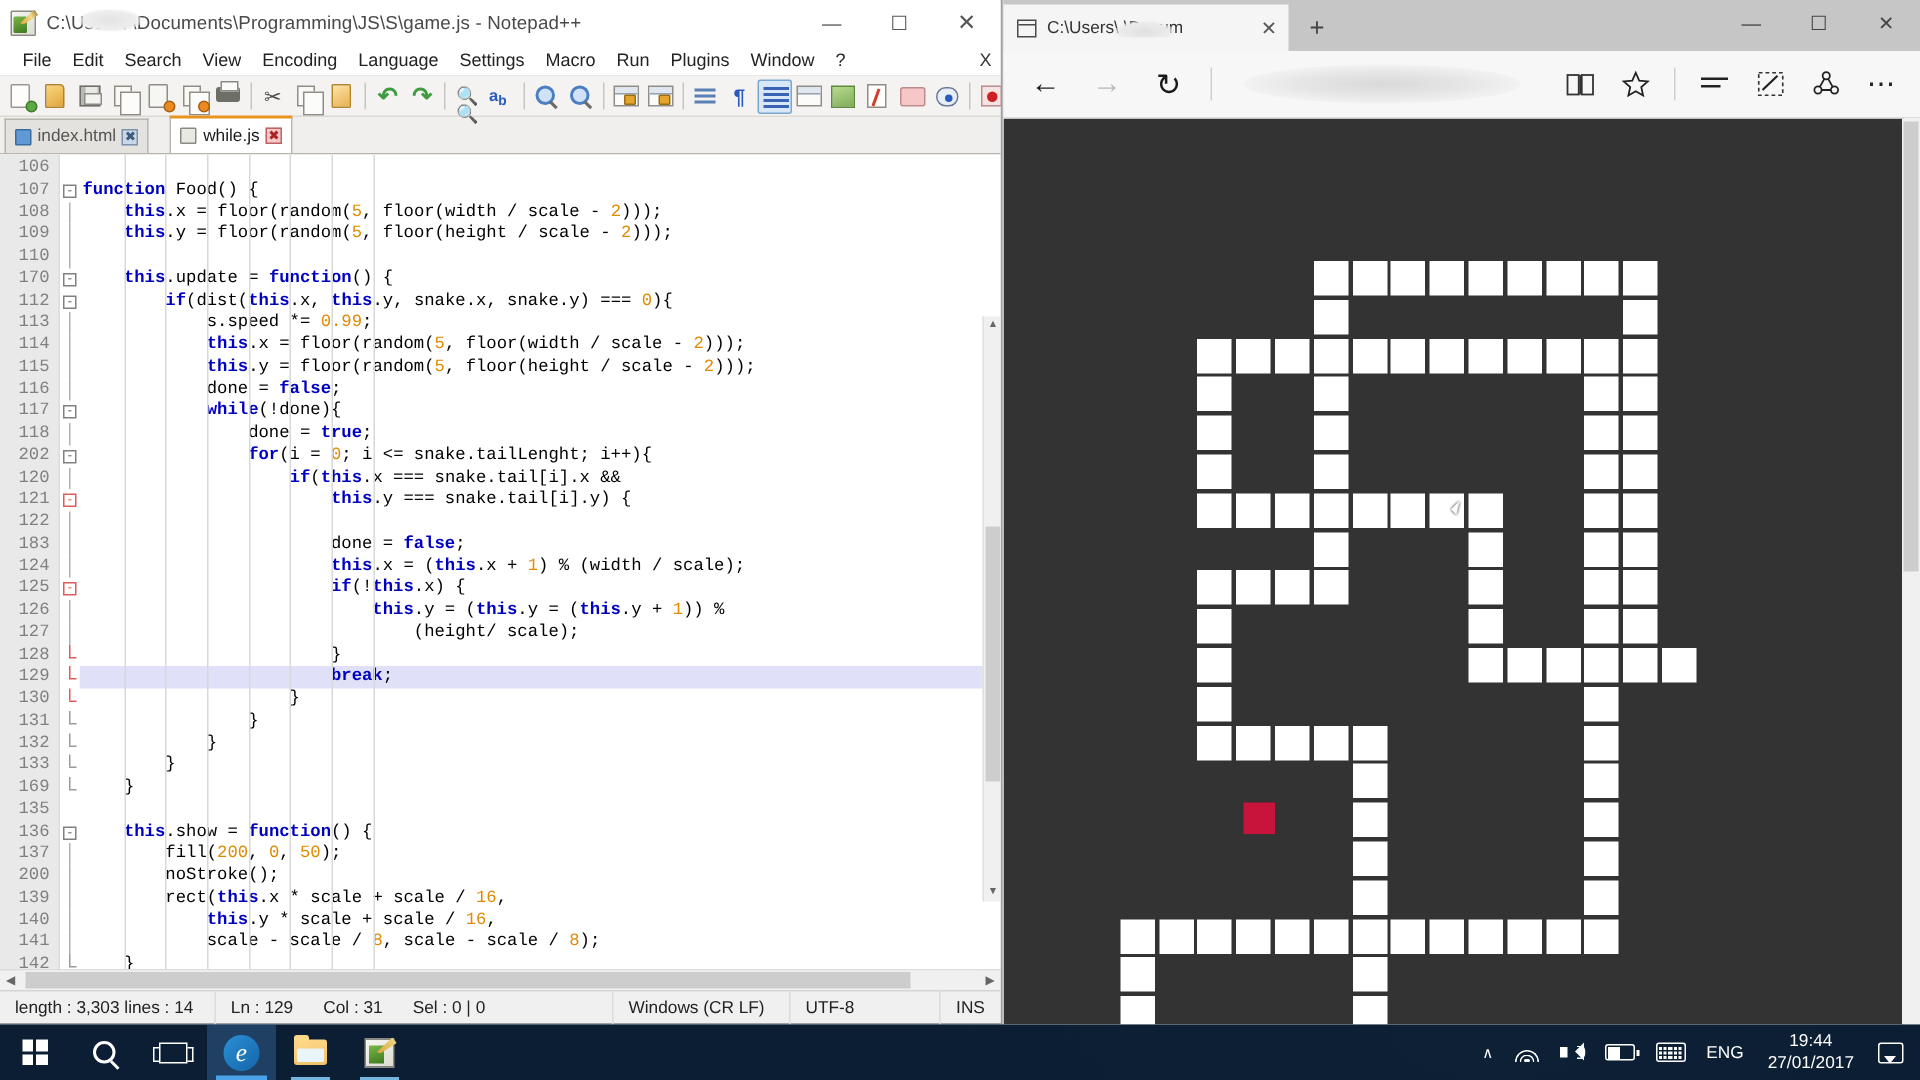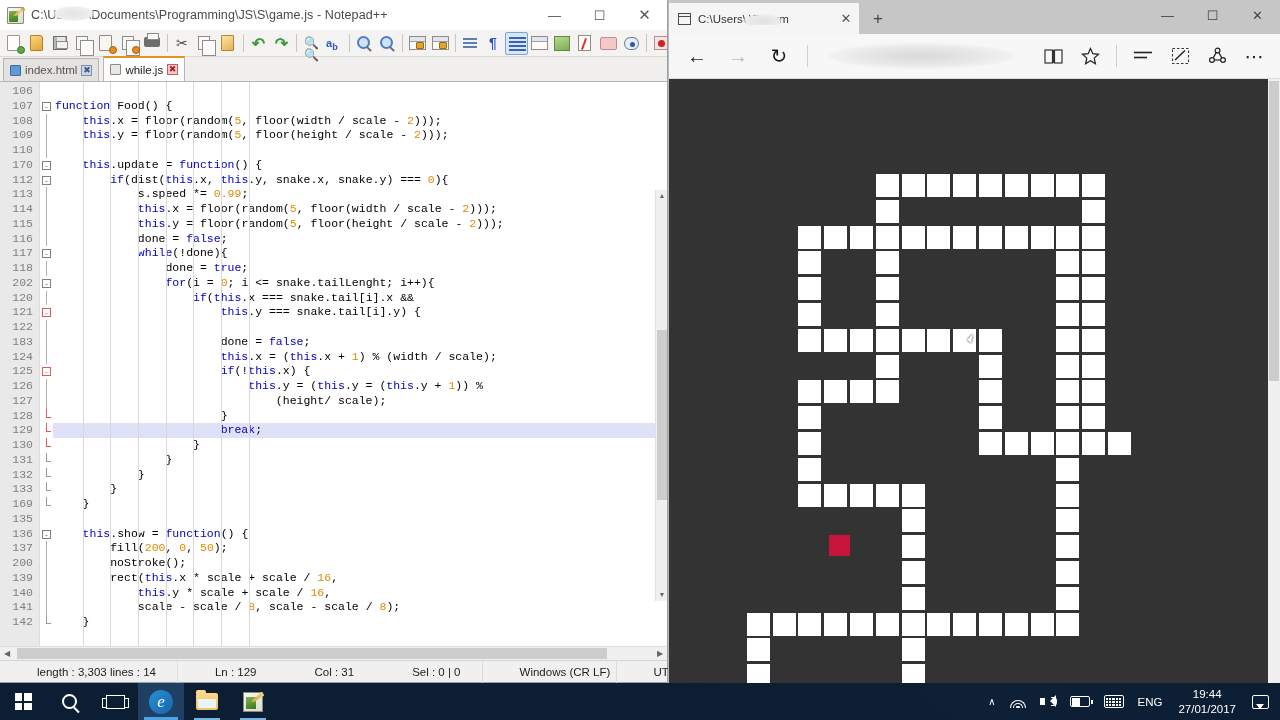--- a/index.html
+++ b/index.html
@@ -119,21 +119,21 @@
   .stopsq::after { content:""; position:absolute; left:3px; top:3px; width:7px; height:7px; background:#8a8a86; }
 
   .npp-tabs {
     height: 25px; background: #f0efed; display: flex; align-items: flex-end;
     padding-left: 3px; flex: none; border-bottom: 1px solid #b9b6b0;
   }
   .npp-tab {
     height: 23px; display: flex; align-items: center; gap: 4px;
     padding: 0 6px; font-size: 11.5px; color: #555;
     background: #e4e2de; border: 1px solid #b9b6b0; border-bottom: none;
-    margin-right: 4px; position: relative;
+    margin-right: 14px; position: relative;
   }
   .npp-tab.active {
     background: #ffffff; color: #1a1a1a; height: 25px;
     border-top: 2px solid #e8931f;
   }
   .tab-ico { width: 11px; height: 11px; background:#5f9ad6; border:1px solid #3a6c9e; border-radius:1px; flex:none; }
   .npp-tab.active .tab-ico { background:#e8e8e4; border-color:#8a8a84; }
   .tab-x { width: 11px; height: 11px; border:1px solid #7d93ad; background:#c9d8e8; color:#3d5a7a;
            font-size: 9px; line-height: 9px; text-align:center; flex:none; }
   .npp-tab.active .tab-x { background:#f4c9c9; border-color:#c06060; color:#aa2222; }
@@ -161,21 +161,21 @@
   .fold-end::after { content:""; position:absolute; left:0; top:8px; width:5px; height:1px; background:#e05a5a; }
   .fold-end.grey { background:#9a9a9a; }
   .fold-end.grey::after { background:#9a9a9a; }
 
   .codearea {
     flex: 1; position: relative; font-family: "Liberation Mono", monospace;
     font-size: 11.5px; color: #000; padding-top: 2px; overflow: hidden; white-space: pre;
   }
   .codeline { height: 14.75px; line-height: 14.75px; padding-left: 2px; }
   .codeline.cur { background: #e0e0f8; }
-  .kw   { color: #0000c0; font-weight: normal; }
+  .kw   { color: #0000c0; font-weight: bold; }
   .num  { color: #e08a00; }
   .ident{ color: #000; }
   .vertguide { position:absolute; top:0; bottom:0; width:1px; background:#d8d8d8; }
 
   .npp-hscroll {
     height: 14px; background: #f0f0f0; border-top: 1px solid #dcdcdc;
     display: flex; align-items: center; flex: none; position: relative;
   }
   .hs-arrow { width: 14px; height: 13px; font-size: 8px; color:#666; text-align:center; line-height:13px; }
   .hs-track { flex: 1; height: 13px; background:#f0f0f0; position: relative; }
@@ -186,23 +186,22 @@
   }
   .vs-thumb { position:absolute; left:1px; top:140px; width:10px; height:170px; background:#cdcdcd; }
   .vs-up, .vs-dn { position:absolute; left:0; width:12px; height:12px; font-size:7px; color:#666; text-align:center; line-height:12px; }
   .vs-up { top:0; } .vs-dn { bottom:0; }
 
   .npp-status {
     height: 22px; background: #f0f0f0; border-top: 1px solid #d4d4d4;
     display: flex; align-items: center; font-size: 11.5px; color: #222; flex: none;
   }
   .st {
-    padding: 0 21px; height: 22px; line-height: 22px; border-right: 1px solid #dcdcdc;
+    padding: 0 10px; height: 22px; line-height: 22px; border-right: 1px solid #dcdcdc;
     white-space: nowrap;
-    margin-left: 16px;
   }
   .st.grow { flex: 1; }
   .st.w1 { width: 118px; }
   .st.w2 { width: 100px; }
   .st.w3 { width: 62px; }
   .st.w4 { width: 40px; text-align:center; }
   .st.nb { border-right: none; text-align: center; }
 
   
   #edge {
@@ -342,20 +341,35 @@
       <div class="npp-ico"></div>
       <div class="npp-title-text">C:\Users\          \Documents\Programming\JS\S\game.js - Notepad++</div>
       <div class="blur-user"></div>
       <div class="npp-winbtns">
         <div class="npp-winbtn">—</div>
         <div class="npp-winbtn">☐</div>
         <div class="npp-winbtn close">✕</div>
       </div>
     </div>
 
+    <div class="npp-menu">
+      <div class="npp-menu-item">File</div>
+      <div class="npp-menu-item">Edit</div>
+      <div class="npp-menu-item">Search</div>
+      <div class="npp-menu-item">View</div>
+      <div class="npp-menu-item">Encoding</div>
+      <div class="npp-menu-item">Language</div>
+      <div class="npp-menu-item">Settings</div>
+      <div class="npp-menu-item">Macro</div>
+      <div class="npp-menu-item">Run</div>
+      <div class="npp-menu-item">Plugins</div>
+      <div class="npp-menu-item">Window</div>
+      <div class="npp-menu-item">?</div>
+      <div class="npp-menu-x">X</div>
+    </div>
 
     <div class="npp-toolbar">
       <div class="tb">
           <span class="doc doc-w"></span>
           <span class="badge b-green"></span>
         </div>
       <div class="tb">
           <span class="doc doc-y"></span>
         </div>
       <div class="tb">

